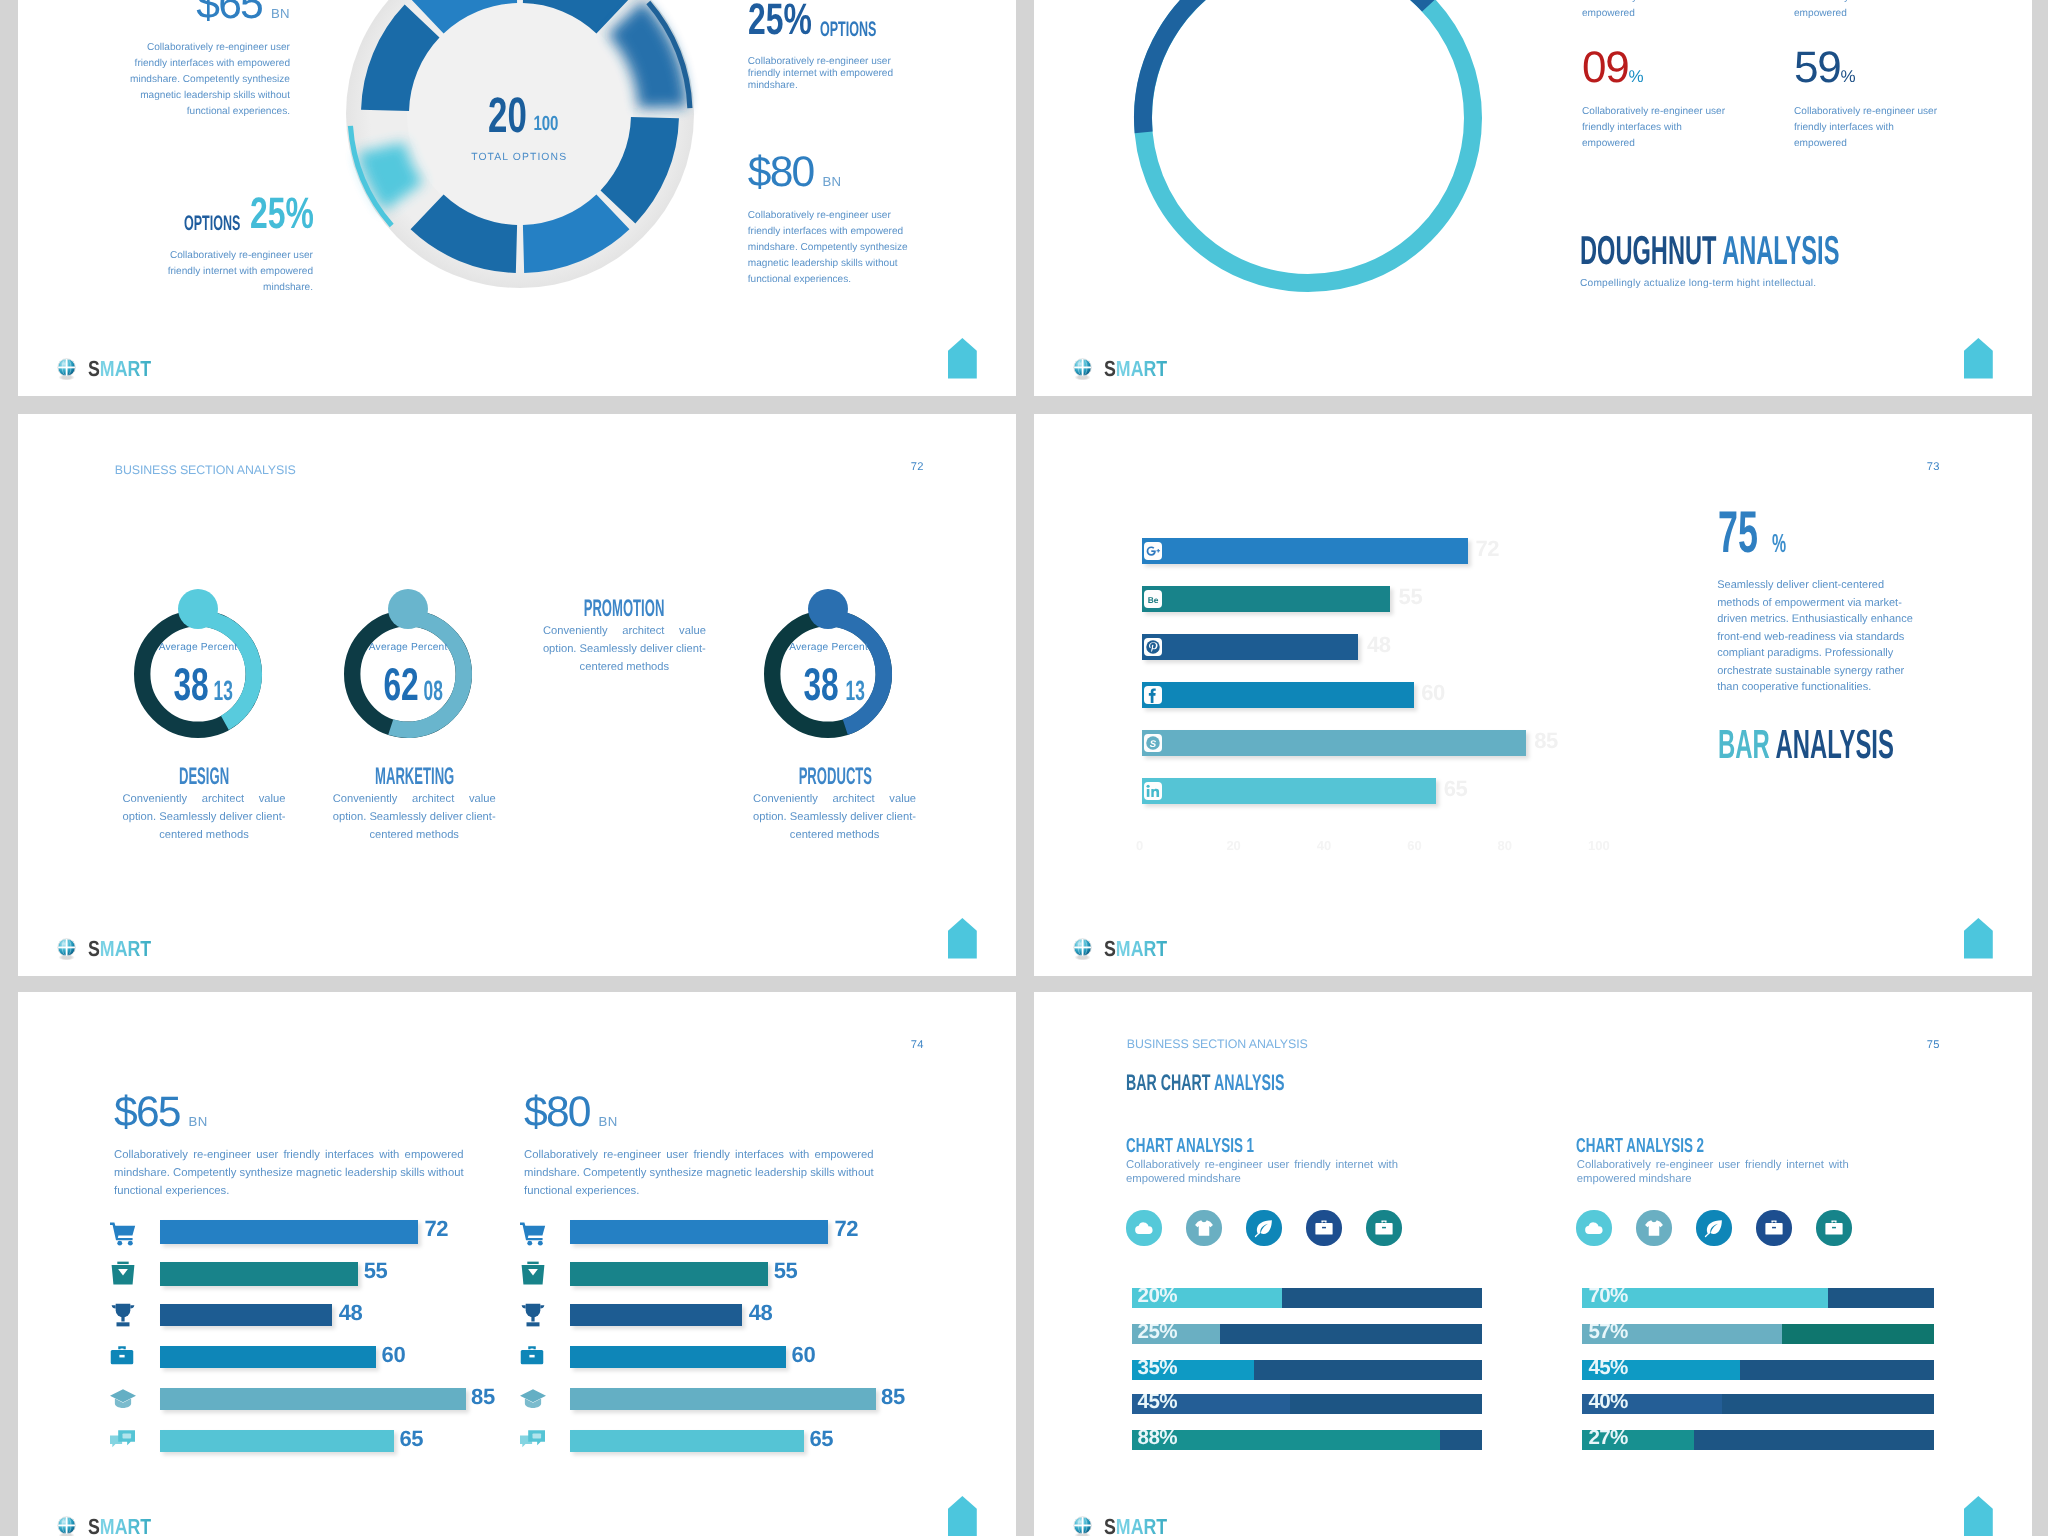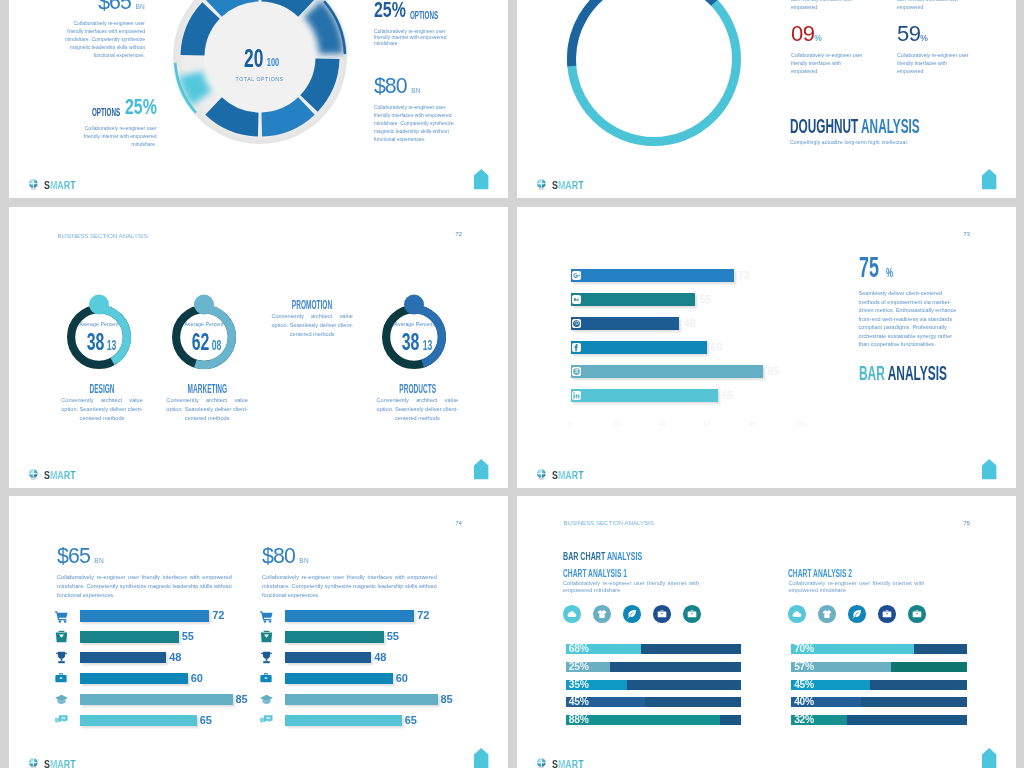--- a/index.html
+++ b/index.html
@@ -99,21 +99,21 @@
 
   
   .s5-col{position:absolute;top:50px;width:174.8px;height:200px;}
   .s5-bars{position:absolute;left:0;top:64px;width:182px;height:124px;}
   .s5-ic{position:absolute;left:-2px;width:12px;height:12px;}
   .s5-bar{position:absolute;left:23.4px;height:11.7px;}
   .s5-val{position:absolute;font-weight:bold;font-size:11px;color:#2f7fc1;line-height:11.7px;letter-spacing:-.2px;}
 
   
   .s6-head{position:absolute;left:46.4px;top:23px;}
-  .s6-title{margin-top:20px;}
+  .s6-title{margin-top:6px;}
   .s6-title .cond{font-size:11.2px;transform:scaleX(.635);}
   .s6-panel{position:absolute;top:67px;width:176px;height:200px;}
   .s6-ptitle{height:11px;}
   .s6-ptitle .cond{font-size:10.1px;color:#3d96d4;transform:scaleX(.665);}
   .s6-pbody{position:absolute;left:0;top:17px;width:136px;font-size:5.65px;line-height:6.8px;color:#6b9dcd;text-align:justify;}
   .s6-icons{position:absolute;left:0;top:42.2px;height:17.6px;width:176px;}
   .s6-ico{position:absolute;top:0;width:17.6px;height:17.6px;border-radius:50%;}
   .s6-ico svg{position:absolute;left:50%;top:50%;transform:translate(-50%,-50%);}
   .s6-bars{position:absolute;left:2.8px;top:81.1px;width:175.5px;}
   .s6-bar{position:relative;height:10px;margin-bottom:7.8px;overflow:hidden;}
@@ -714,21 +714,21 @@
               <svg viewBox="0 0 32 26" width="9.2" height="7.5" fill="#fff">
                 <path d="M11.5 0h9v3.3h-2.6V2.1h-3.8v1.2h-2.6z"></path>
                 <rect x="1" y="4.4" width="30" height="20" rx="1.6"></rect>
                 <rect x="12.6" y="11" width="6.8" height="2.6" fill="#16848a"></rect>
               </svg>
             </span>
           </div>
       <div class="s6-bars">
             <div class="s6-bar" style="background:#1d5584">
           <div class="s6-fill" style="width:43%;background:#4ec8d7"></div>
-          <span class="s6-lbl">68%</span>
+          <span class="s6-lbl">20%</span>
         </div>
             <div class="s6-bar" style="background:#1d5584">
           <div class="s6-fill" style="width:25%;background:#6aafc2"></div>
           <span class="s6-lbl">25%</span>
         </div>
             <div class="s6-bar" style="background:#1d5584">
           <div class="s6-fill" style="width:35%;background:#0e9ac4"></div>
           <span class="s6-lbl">35%</span>
         </div>
             <div class="s6-bar" style="background:#1d5584">
@@ -788,21 +788,21 @@
             <div class="s6-bar" style="background:#1d5584">
           <div class="s6-fill" style="width:45%;background:#0e9ac4"></div>
           <span class="s6-lbl">45%</span>
         </div>
             <div class="s6-bar" style="background:#1d5584">
           <div class="s6-fill" style="width:40%;background:#245e96"></div>
           <span class="s6-lbl">40%</span>
         </div>
             <div class="s6-bar" style="background:#1d5584">
           <div class="s6-fill" style="width:32%;background:#179090"></div>
-          <span class="s6-lbl">32%</span>
+          <span class="s6-lbl">27%</span>
         </div>
           </div>
         </div>
       </div>
   <div class="logo">
     <span class="logo-mark">
           <svg viewBox="0 0 34 37" width="10.6" height="11.6">
             <defs>
    <radialGradient id="gg" cx="36%" cy="30%" r="72%">
      <stop offset="0%" stop-color="#cdeef7"></stop>

